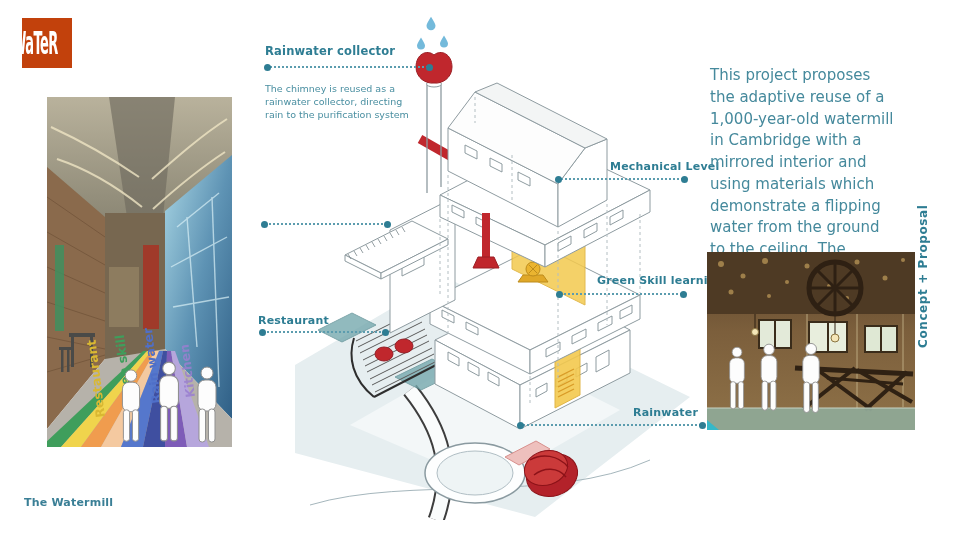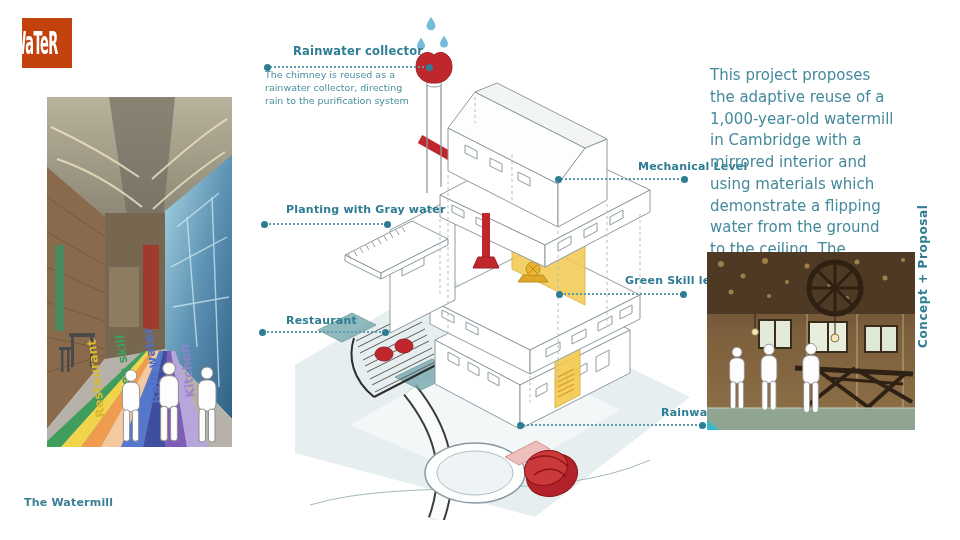--- a/index.html
+++ b/index.html
@@ -7,21 +7,21 @@
         font-family:"DejaVu Sans",sans-serif;}
   
   .logo{position:absolute;left:22px;top:18px;width:50px;height:50px;background:#c2410c;
         display:flex;align-items:center;justify-content:flex-end;overflow:hidden;}
   .logo span{color:#fff;font-weight:bold;font-size:21px;letter-spacing:-1px;
         transform:scale(0.62,1.55);display:inline-block;}
   
   .photo{position:absolute;}
   
   .callout-label{position:absolute;font-weight:bold;font-size:11px;color:#2e7d93;
-        letter-spacing:.2px;white-space:nowrap;margin-left:28px;}
+        letter-spacing:.2px;white-space:nowrap;}
   .callout-note{position:absolute;font-size:9.5px;color:#4a8fa1;line-height:1.38;}
   .leader{position:absolute;height:0;border-top:2px dotted #5b9cae;}
   .leader::before,.leader::after{content:"";position:absolute;width:7px;height:7px;
         border-radius:50%;background:#2e7d93;top:-4.5px;}
   .leader::before{left:-1px;}
   .leader::after{right:-1px;}
   
   .description{position:absolute;left:710px;top:50px;width:188px;font-size:15px;
         color:#45899c;line-height:1.45;}
   
@@ -300,23 +300,22 @@
         <polygon points="215,452 246,436 260,444 229,460" fill="#eec0bd" stroke="#d78f8c"></polygon>
         <ellipse cx="262" cy="470" rx="26" ry="21" transform="rotate(-18 262 470)" fill="#b3222a" stroke="#8c1218"></ellipse>
         <ellipse cx="256" cy="463" rx="22" ry="17" transform="rotate(-18 256 463)" fill="#cb3a3a" stroke="#8c1218"></ellipse>
         <path d="M240,455 C252,448 268,450 278,462 M244,470 C254,462 268,462 276,472" fill="none" stroke="#8c1218" stroke-width="1.4"></path>
       </g>
     </g>
   </svg>
 
   <div class="callout-label" style="left:265px;top:44px;font-size:11.5px">Rainwater collector</div>
   <div class="leader" style="left:265px;top:66px;width:167px"></div>
-  <div class="callout-note" style="left:265px;top:68px;width:152px">The chimney is reused as a rainwater collector, directing rain to the purification system</div>
-
-  <div class="callout-label" style="left:258px;top:203px">Planting with Gray water</div>
+  <div class="callout-note" style="left:265px;top:82px;width:152px">The chimney is reused as a rainwater collector, directing rain to the purification system</div>
+
   <div class="leader" style="left:262px;top:223px;width:128px"></div>
 
   <div class="callout-label" style="left:258px;top:314px">Restaurant</div>
   <div class="leader" style="left:260px;top:331px;width:128px"></div>
 
   <div class="callout-label" style="left:610px;top:160px">Mechanical Level</div>
   <div class="leader" style="left:556px;top:178px;width:131px"></div>
 
   <div class="callout-label" style="left:597px;top:274px">Green Skill learning</div>
   <div class="leader" style="left:557px;top:293px;width:129px"></div>

